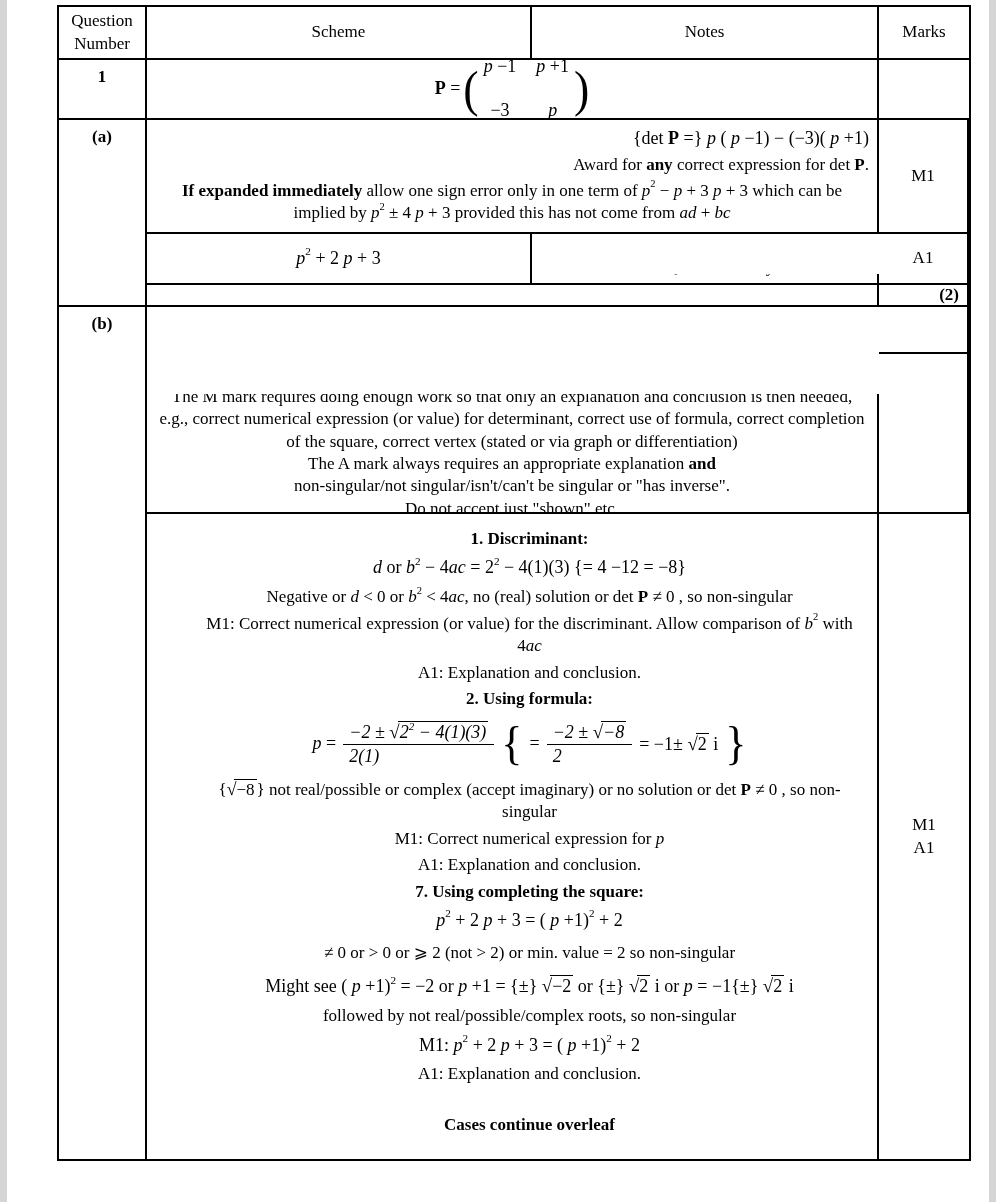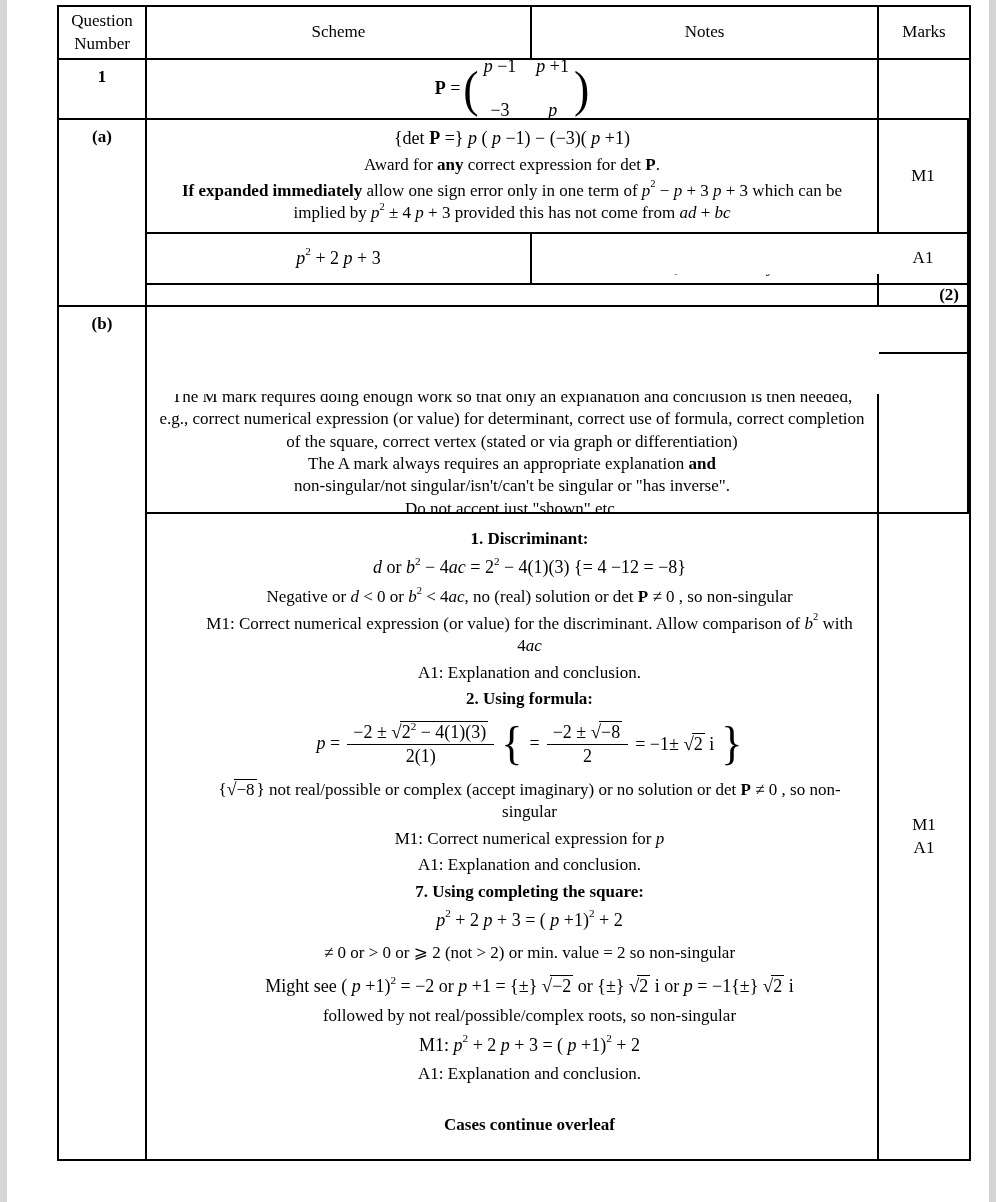--- a/index.html
+++ b/index.html
@@ -28,31 +28,31 @@
   .mk{display:flex;align-items:center;justify-content:center;text-align:center;}
   .mk-col{display:flex;flex-direction:column;align-items:center;justify-content:center;gap:1px;}
   .mk-right{display:flex;align-items:center;justify-content:flex-end;font-weight:bold;padding-right:8px;}
 
   .matcell{display:flex;align-items:center;justify-content:center;}
   .matrix{display:inline-flex;align-items:center;gap:3px;}
   .mgrid{display:inline-grid;grid-template-columns:auto auto;column-gap:22px;row-gap:1px;
          justify-items:center;align-items:center;font-size:18px;padding:0 2px;gap:20px;}
   .paren{font-size:46px;line-height:0;font-weight:400;transform:scaleY(1.12);}
 
-  .acell{display:flex;flex-direction:column;justify-content:center;text-align:center;gap:3px;padding:20px 8px;}
+  .acell{display:flex;flex-direction:column;justify-content:center;text-align:center;gap:3px;padding:20px 8px;align-items:flex-end;}
   .acell .mline{font-size:18px;}
   .vcenter{display:flex;flex-direction:column;justify-content:center;text-align:center;padding:2px 8px;margin-top:40px;}
 
   .bigcell{text-align:center;padding:10px 10px 6px;}
   .bigcell p{margin:4px 0;}
   .bigcell p.eq{font-size:18px;margin:6px 0;}
   .footer-line{margin-top:28px !important;font-weight:bold;}
 
   .formula-row{display:flex;justify-content:center;align-items:center;gap:7px;margin:10px 0;font-size:18px;}
-  .frac{display:inline-block;vertical-align:middle;text-align:center;line-height:1.15;}
+  .frac{display:inline-block;vertical-align:middle;text-align:left;line-height:1.15;font-style:italic;}
   .frac .num,.frac .den{display:block;padding:1px 6px;}
   .frac .den{border-top:1.6px solid #000;}
   .bb{font-size:44px;font-weight:300;line-height:0;transform:scaleY(1.05);}
 
   sup{font-size:0.62em;line-height:0;position:relative;top:-0.15em;}
   .sqrt{display:inline-block;white-space:nowrap;}
   .rs{font-size:1.05em;}
   .rad{border-top:1.5px solid #000;padding:0 2px;margin-left:-2px;}
   b{font-weight:bold;} i{font-style:italic;}
 </style>

